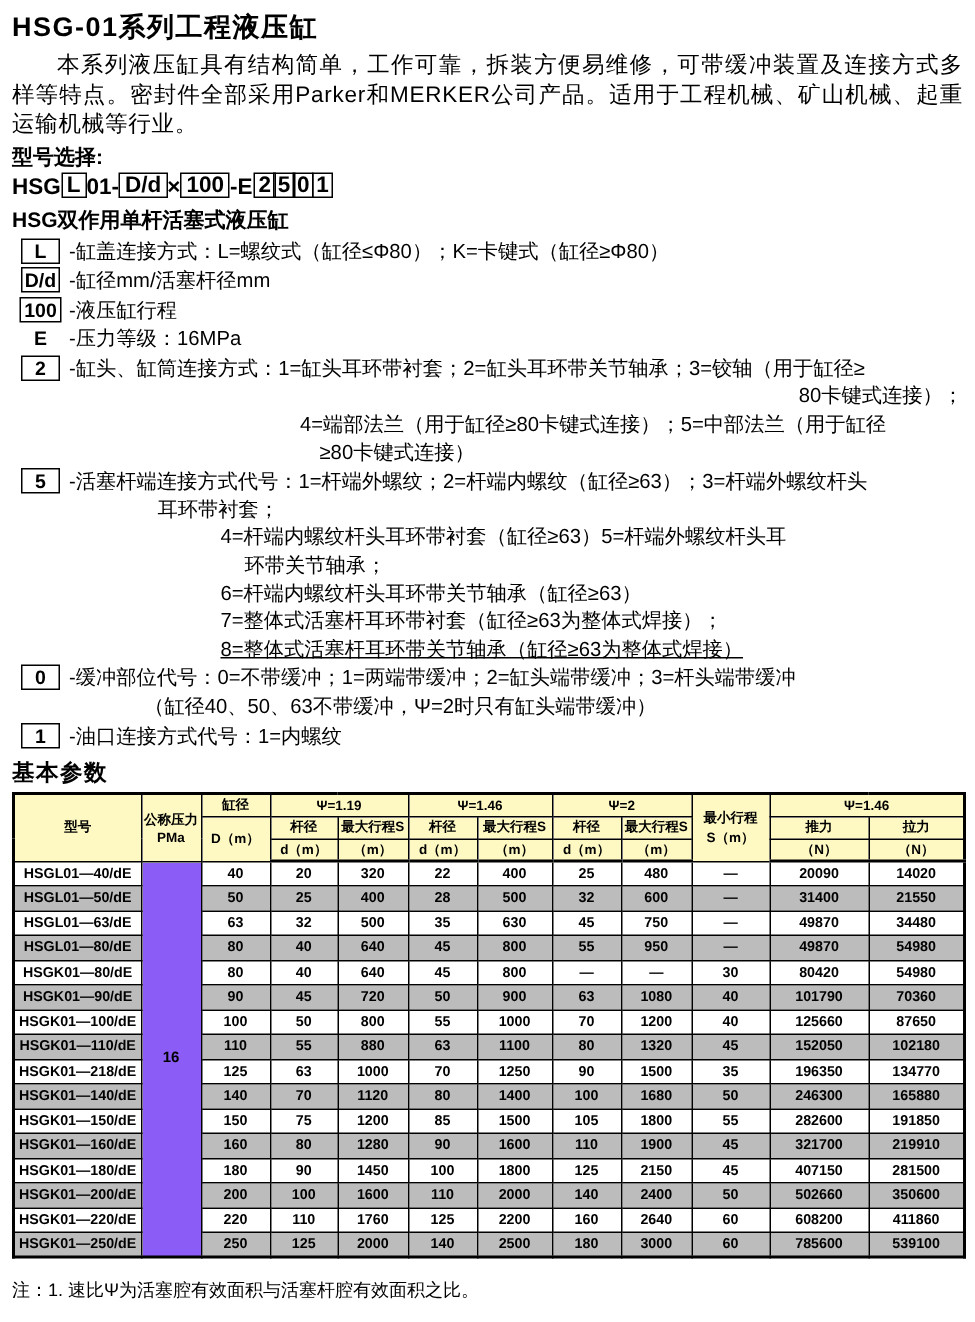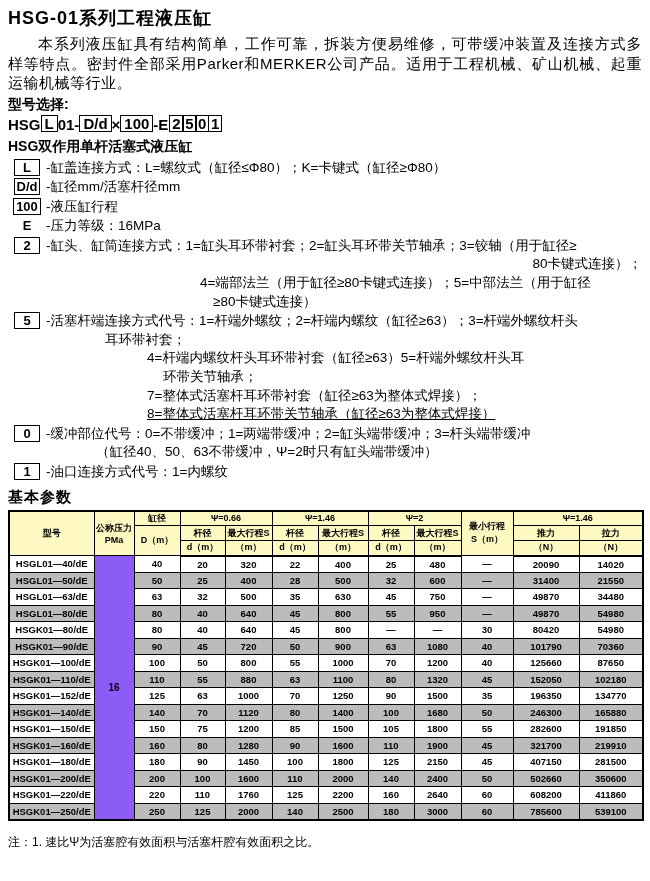--- a/index.html
+++ b/index.html
@@ -148,20 +148,21 @@
         <div class="legend-line" style="padding-left: 167px;">≥80卡键式连接）</div>
       </div>
     </div>
     <div class="legend-entry">
       <span class="code-col boxed"><span class="code-inner">5</span></span>
       <div class="legend-body">
         <div class="legend-line">-活塞杆端连接方式代号：1=杆端外螺纹；2=杆端内螺纹（缸径≥63）；3=杆端外螺纹杆头</div>
         <div class="legend-line" style="padding-left: 59px;">耳环带衬套；</div>
         <div class="legend-line" style="padding-left: 101px;">4=杆端内螺纹杆头耳环带衬套（缸径≥63）5=杆端外螺纹杆头耳</div>
         <div class="legend-line" style="padding-left: 117px;">环带关节轴承；</div>
+        <div class="legend-line" style="padding-left: 101px;">6=杆端内螺纹杆头耳环带关节轴承（缸径≥63）</div>
         <div class="legend-line" style="padding-left: 101px;">7=整体式活塞杆耳环带衬套（缸径≥63为整体式焊接）；</div>
         <div class="legend-line" style="padding-left: 101px; text-decoration: underline;">8=整体式活塞杆耳环带关节轴承（缸径≥63为整体式焊接）</div>
       </div>
     </div>
     <div class="legend-entry">
       <span class="code-col boxed"><span class="code-inner">0</span></span>
       <div class="legend-body">
         <div class="legend-line">-缓冲部位代号：0=不带缓冲；1=两端带缓冲；2=缸头端带缓冲；3=杆头端带缓冲</div>
         <div class="legend-line" style="padding-left: 50px;">（缸径40、50、63不带缓冲，Ψ=2时只有缸头端带缓冲）</div>
       </div>
@@ -192,21 +193,21 @@
       <col style="width:64px">
   </colgroup>
   <thead>
     <tr>
       <th rowspan="3">型号</th>
       <th rowspan="3">
         <div>公称压力</div>
         <div>PMa</div>
       </th>
       <th>缸径</th>
-      <th colspan="2">Ψ=0.66</th>
+      <th colspan="2">Ψ=1.19</th>
       <th colspan="2">Ψ=1.46</th>
       <th colspan="2">Ψ=2</th>
       <th rowspan="3">
         <div>最小行程</div>
         <div>S（m）</div>
       </th>
       <th colspan="2">Ψ=1.46</th>
     </tr>
     <tr>
       <th rowspan="2">D（m）</th>
@@ -330,21 +331,21 @@
         <td>880</td>
         <td>63</td>
         <td>1100</td>
         <td>80</td>
         <td>1320</td>
         <td>45</td>
         <td>152050</td>
         <td>102180</td>
       </tr>
       <tr>
-        <td>HSGK01—152/dE</td>
+        <td>HSGK01—218/dE</td>
         <td>125</td>
         <td>63</td>
         <td>1000</td>
         <td>70</td>
         <td>1250</td>
         <td>90</td>
         <td>1500</td>
         <td>35</td>
         <td>196350</td>
         <td>134770</td>

